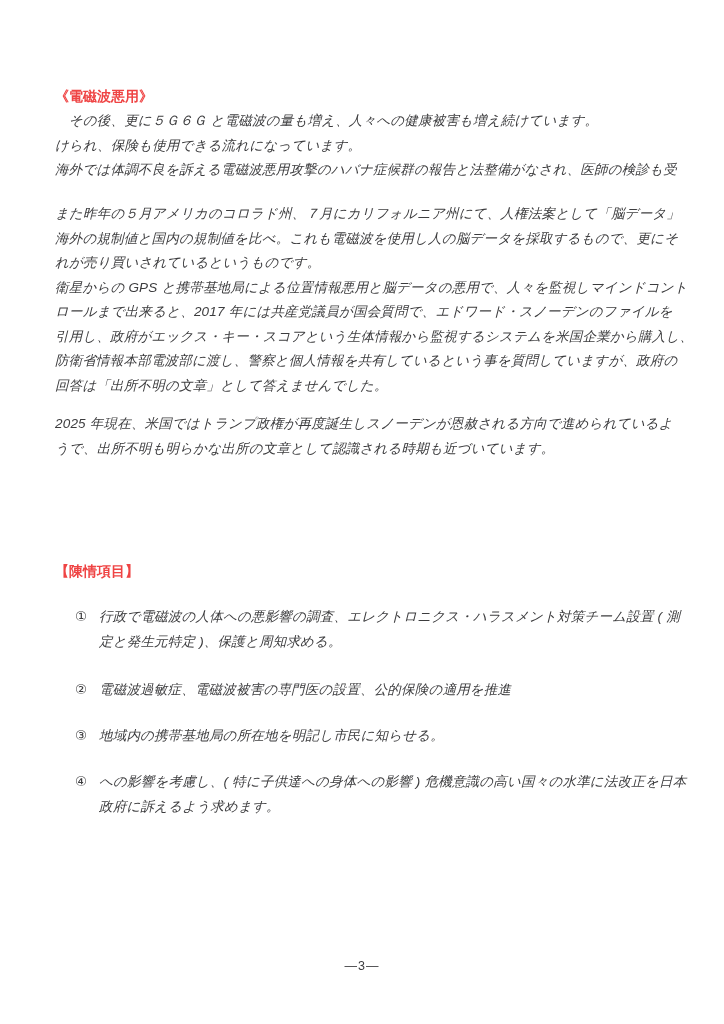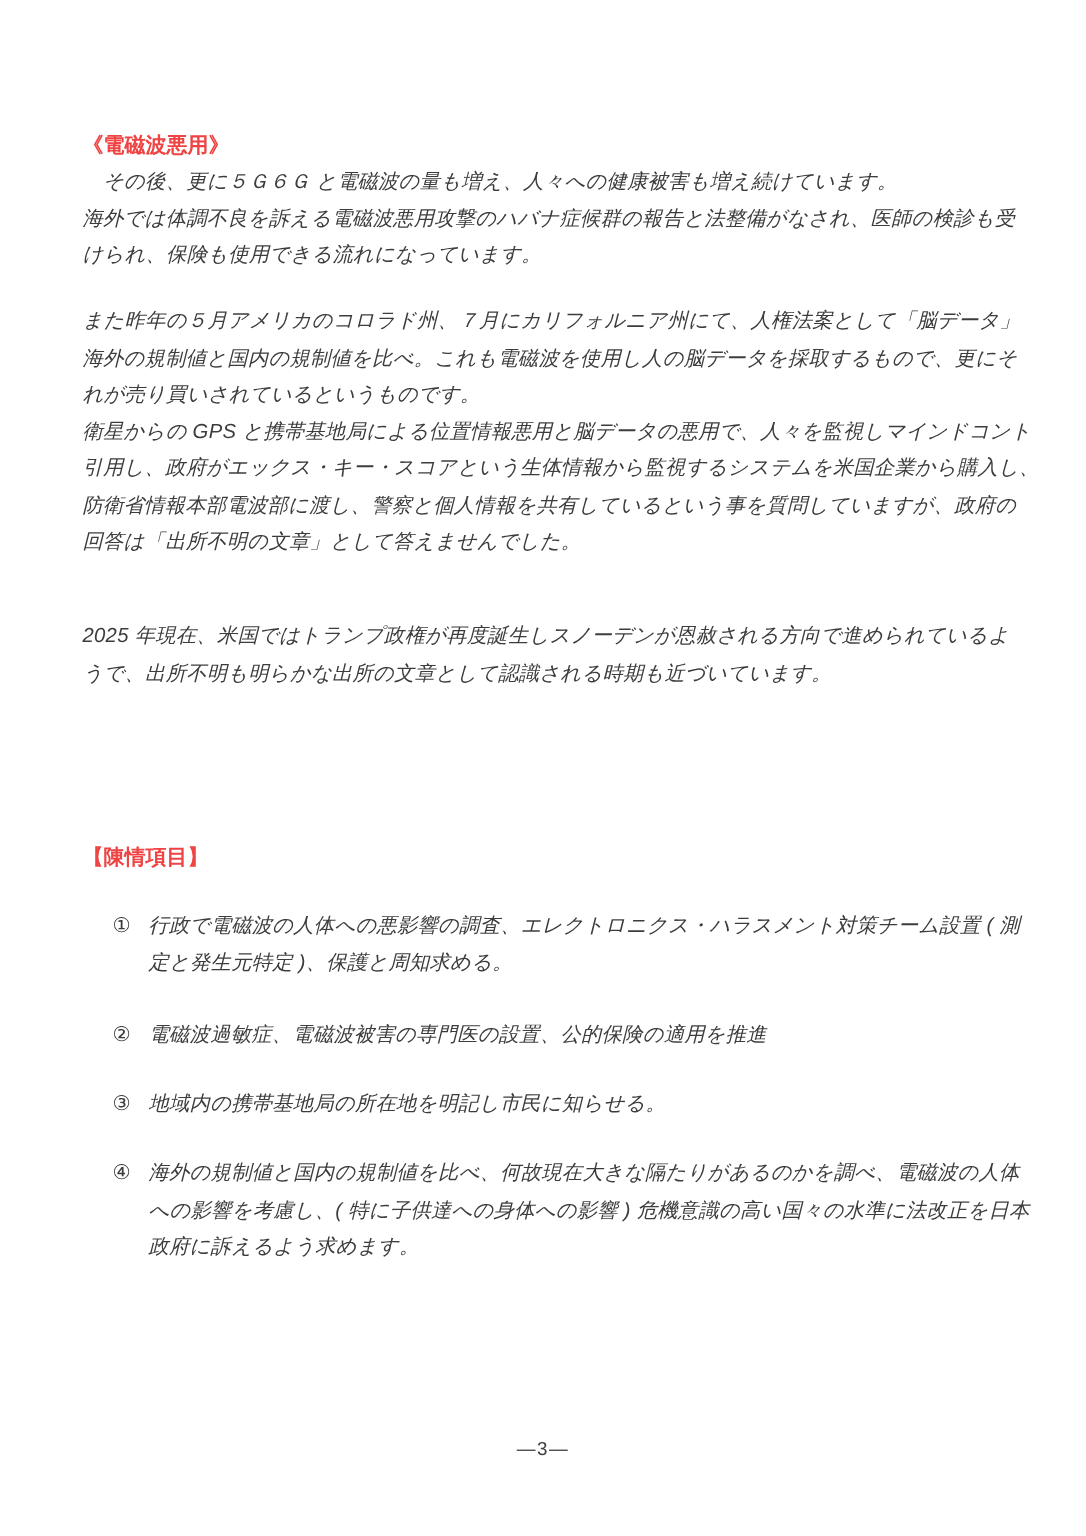--- a/index.html
+++ b/index.html
@@ -60,29 +60,30 @@
 </style>
 </head>
 <body>
 
 <div class="page">
 
   <div class="heading" style="top:84px">《電磁波悪用》</div>
 
   <div class="block" style="top:109px">
     <div class="line">　その後、更に５Ｇ６Ｇ と電磁波の量も増え、人々への健康被害も増え続けています。</div>
+    <div class="line">けられ、保険も使用できる流れになっています。</div>
     <div class="line">海外では体調不良を訴える電磁波悪用攻撃のハバナ症候群の報告と法整備がなされ、医師の検診も受</div>
-    <div class="line">けられ、保険も使用できる流れになっています。</div>
   </div>
 
   <div class="block" style="top:202px">
     <div class="line">また昨年の５月アメリカのコロラド州、７月にカリフォルニア州にて、人権法案として「脳データ」</div>
     <div class="line">海外の規制値と国内の規制値を比べ。これも電磁波を使用し人の脳データを採取するもので、更にそ</div>
     <div class="line">れが売り買いされているというものです。</div>
     <div class="line">衛星からの GPS と携帯基地局による位置情報悪用と脳データの悪用で、人々を監視しマインドコント</div>
+    <div class="line">ロールまで出来ると、2017 年には共産党議員が国会質問で、エドワード・スノーデンのファイルを</div>
     <div class="line">引用し、政府がエックス・キー・スコアという生体情報から監視するシステムを米国企業から購入し、</div>
     <div class="line">防衛省情報本部電波部に渡し、警察と個人情報を共有しているという事を質問していますが、政府の</div>
     <div class="line">回答は「出所不明の文章」として答えませんでした。</div>
   </div>
 
   <div class="block" style="top:412px">
     <div class="line">2025 年現在、米国ではトランプ政権が再度誕生しスノーデンが恩赦される方向で進められているよ</div>
     <div class="line">うで、出所不明も明らかな出所の文章として認識される時期も近づいています。</div>
   </div>
 
@@ -107,21 +108,20 @@
   <div class="item" style="top:724px">
     <span class="num">③</span>
     <div class="itext">
       <div class="line">地域内の携帯基地局の所在地を明記し市民に知らせる。</div>
     </div>
   </div>
 
   <div class="item" style="top:770px">
     <span class="num">④</span>
     <div class="itext">
-      <div class="line">海外の規制値と国内の規制値を比べ、何故現在大きな隔たりがあるのかを調べ、電磁波の人体</div>
       <div class="line">への影響を考慮し、( 特に子供達への身体への影響 ) 危機意識の高い国々の水準に法改正を日本</div>
       <div class="line">政府に訴えるよう求めます。</div>
     </div>
   </div>
 
   <div class="pageno">—3—</div>
 
 </div>
 
 </body></html>

